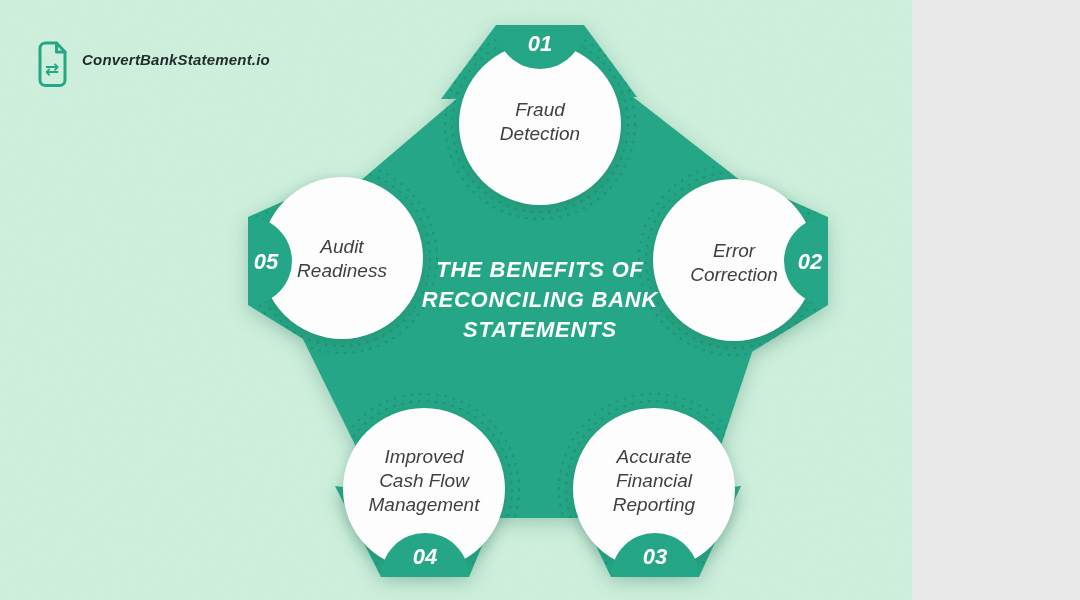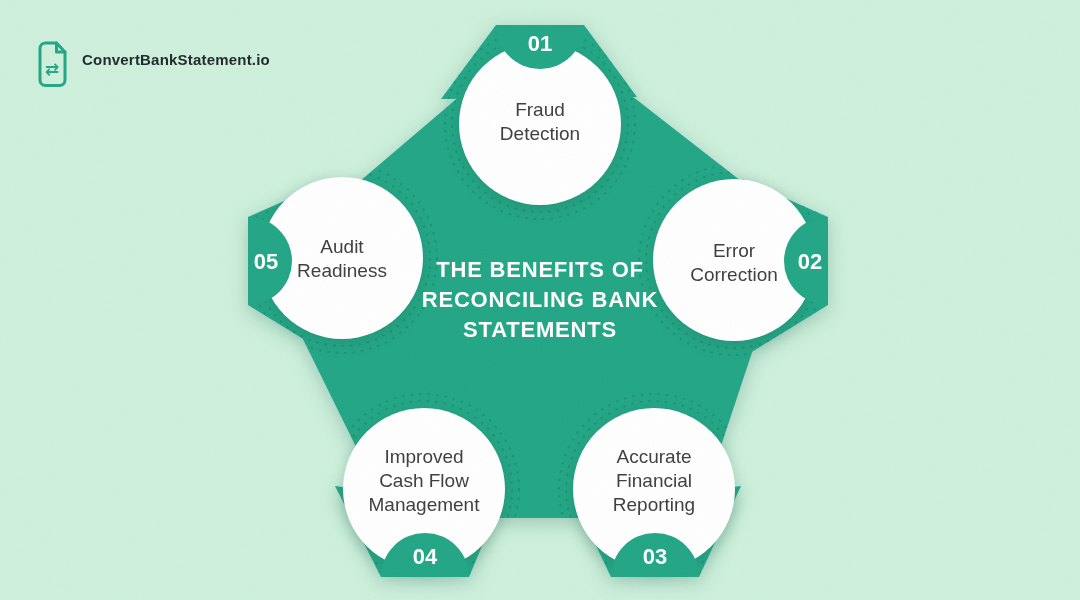--- a/index.html
+++ b/index.html
@@ -1,17 +1,17 @@
 <!DOCTYPE html>
 <html><head>
 <meta charset="utf-8">
 <style>
   html,body{margin:0;padding:0;background:#e8e8e8;}
-  #stage{width:1080px;height:600px;position:relative;overflow:hidden;
-         font-family:"Liberation Sans", sans-serif;}
+  #stage{width:912px;height:600px;position:relative;overflow:hidden;
+         font-family:"Liberation Sans", sans-serif;font-style:italic;}
   svg{display:block;}
   .green{fill:#21A685;}
   .sil{filter:drop-shadow(0 5px 9px rgba(30,105,83,.28));}
   .benefit-circle{fill:#ffffff;filter:drop-shadow(0 4px 7px rgba(30,105,83,.30));}
   .badge{fill:#21A685;}
   .dotring{fill:none;stroke:#0d6e57;stroke-opacity:.32;stroke-width:2;
            stroke-dasharray:2.5 6;}
   .num{fill:#ffffff;font-weight:700;font-size:22px;text-anchor:middle;
        font-family:"Liberation Sans", sans-serif;}
   .title-line{fill:#ffffff;font-weight:700;font-size:22px;letter-spacing:.8px;

